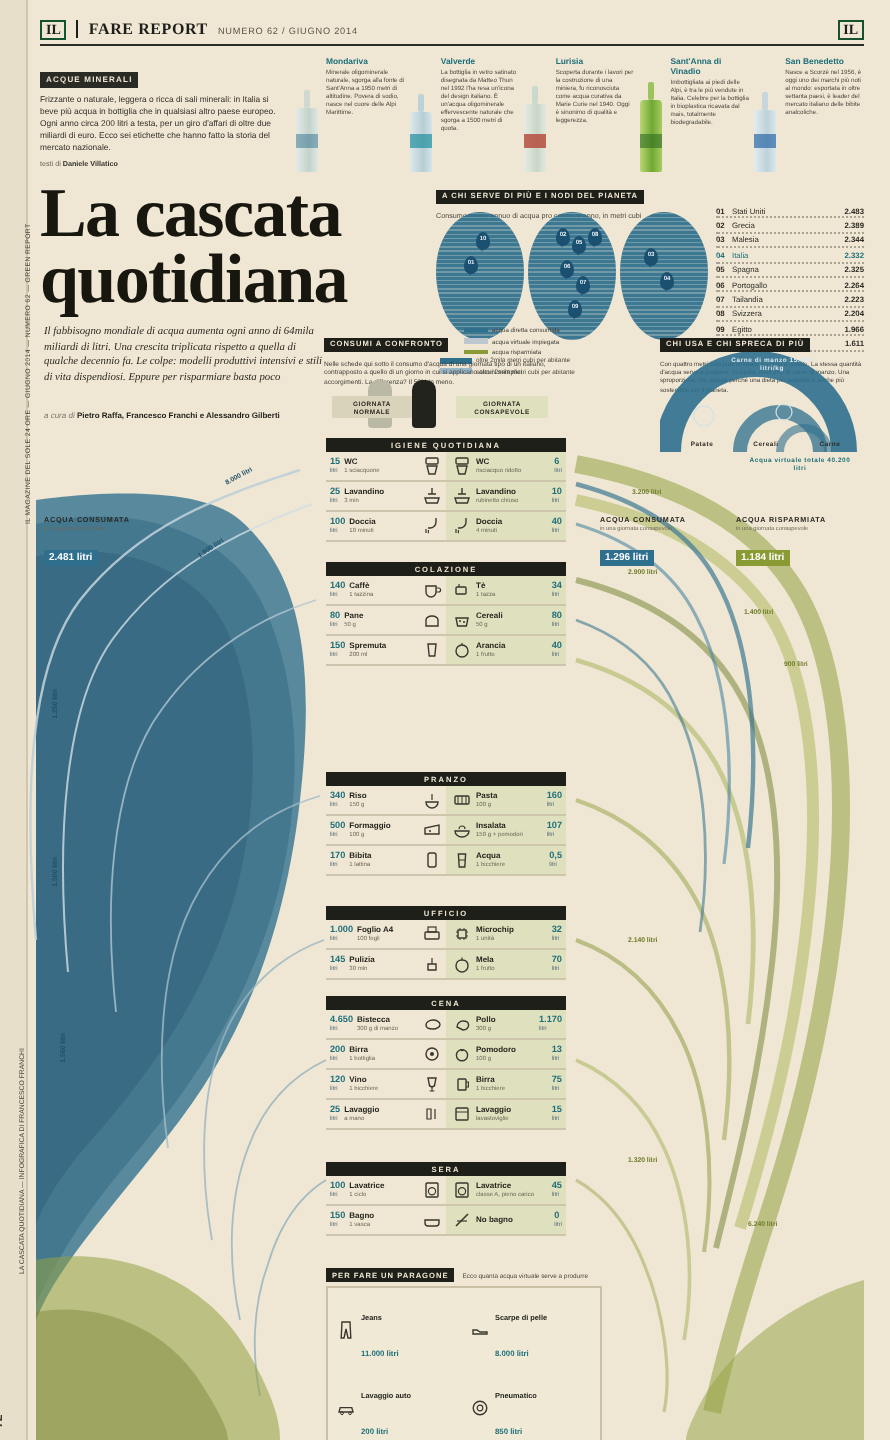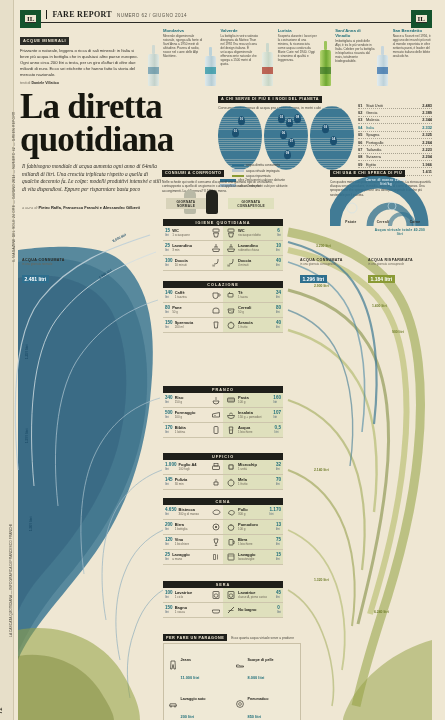--- a/index.html
+++ b/index.html
@@ -36,21 +36,21 @@
   }
 
   
   .masthead {
     position:absolute; left:20px; top:10px; width:412px; height:13px;
     border-bottom:1px solid #2b2b26;
     display:flex; align-items:flex-start; gap:5px;
   }
   .il-logo {
     font-family:"Liberation Serif", serif; font-weight:bold; font-size:7px;
-    color:#1d1d19; border:5px solid #14532d; padding:0 2px; line-height:8px;
+    color:#1d1d19; border:1px solid #14532d; padding:0 2px; line-height:8px;
   }
   .green-report {
     font-family:"Liberation Serif", serif; font-weight:bold;
     font-size:8px; color:#1d1d19; letter-spacing:.3px;
     border-left:1px solid #1d1d19; padding-left:5px; line-height:9px;
   }
   .issue { font-size:4.6px; color:#5a564a; letter-spacing:.4px; padding-top:3px; }
   .il-logo-r { margin-left:auto; }
 
   
@@ -332,21 +332,21 @@
           <div class="label" style="background:#1f5fa0;opacity:.65"></div>
         </div>
       </div>
       <div class="bottle-txt">
         <div class="bottle-name">San Benedetto</div>
         <div class="bottle-desc">Nasce a Scorzè nel 1956, è oggi uno dei marchi più noti al mondo: esportata in oltre settanta paesi, è leader del mercato italiano delle bibite analcoliche.</div>
       </div>
     </div>
   </div>
 
-  <h1 class="title">La diretta quotidiana</h1>
+  <h1 class="title">La cascata quotidiana</h1>
   <div class="standfirst">Il fabbisogno mondiale di acqua aumenta ogni anno di 64mila miliardi di litri. Una crescita triplicata rispetto a quella di qualche decennio fa. Le colpe: modelli produttivi intensivi e stili di vita dispendiosi. Eppure per risparmiare basta poco</div>
   <div class="byline">
     <span class="lbl">a cura di</span>
     <b>Pietro Raffa, Francesco Franchi e Alessandro Gilberti</b>
   </div>
 
   <div class="mappanel">
     <span class="blackbar">A CHI SERVE DI PIÙ E I NODI DEL PIANETA</span>
     <div class="mapsub">Consumo medio annuo di acqua pro capite al anno, in metri cubi</div>
 

